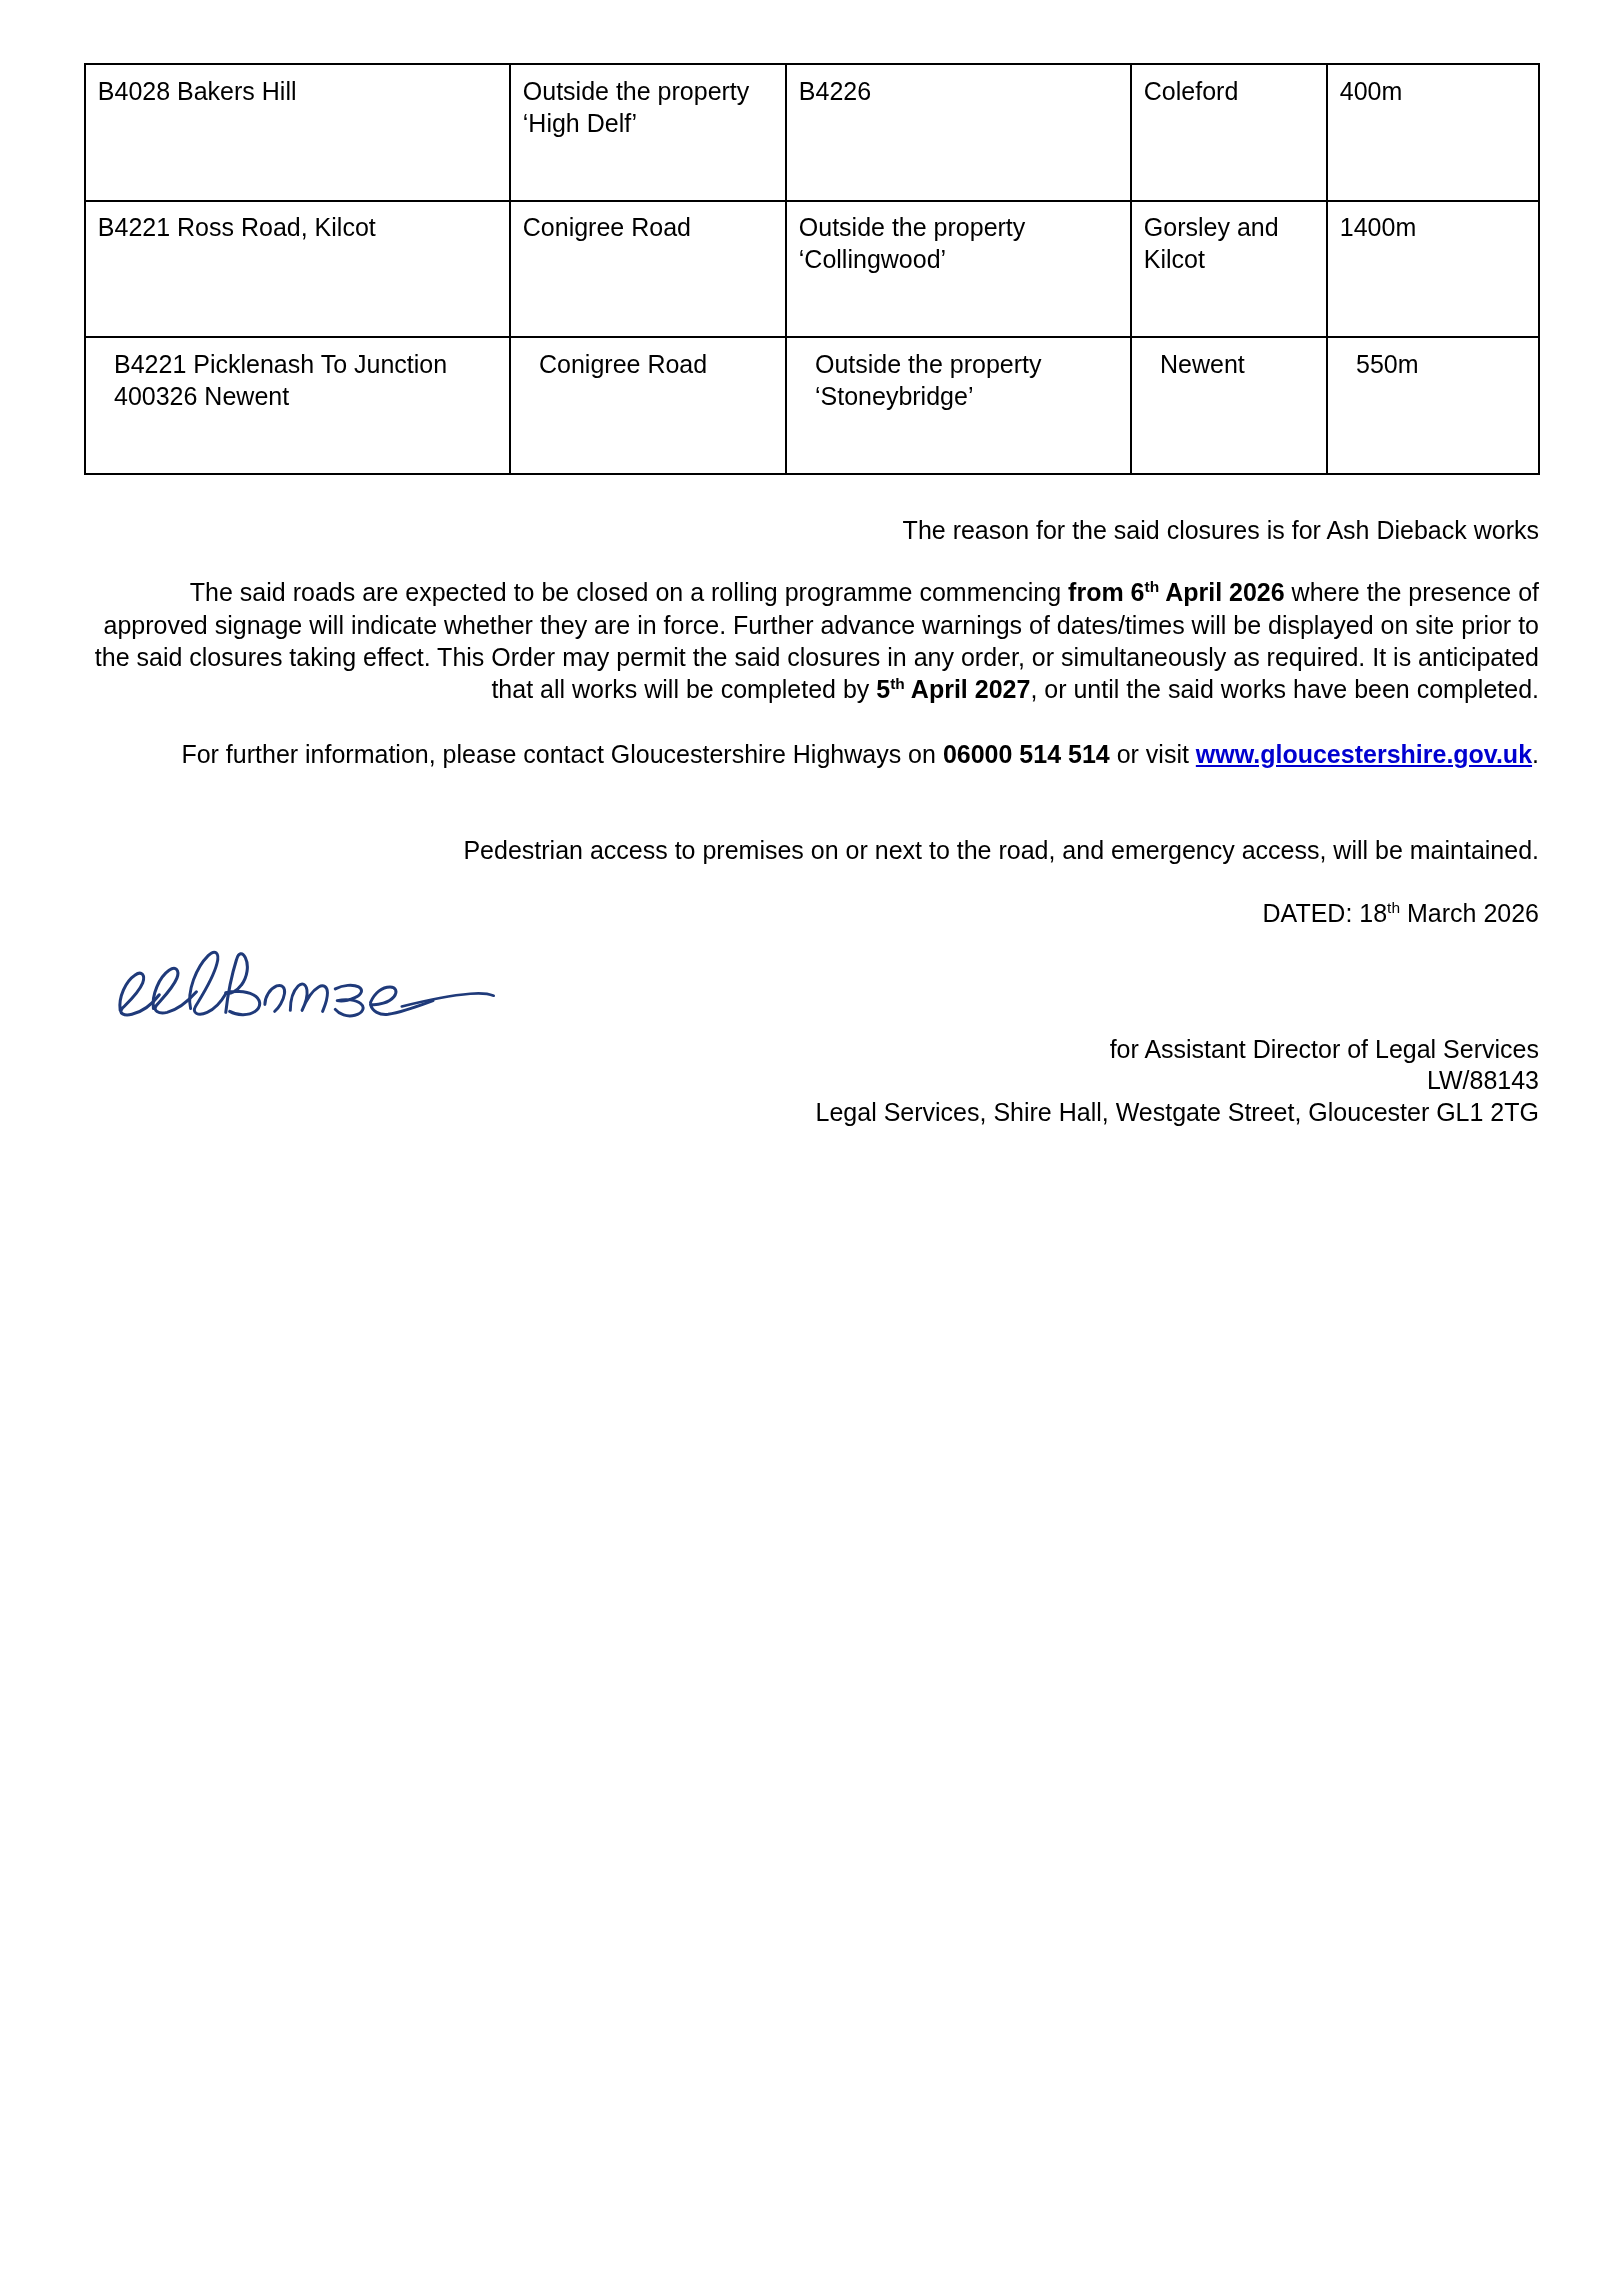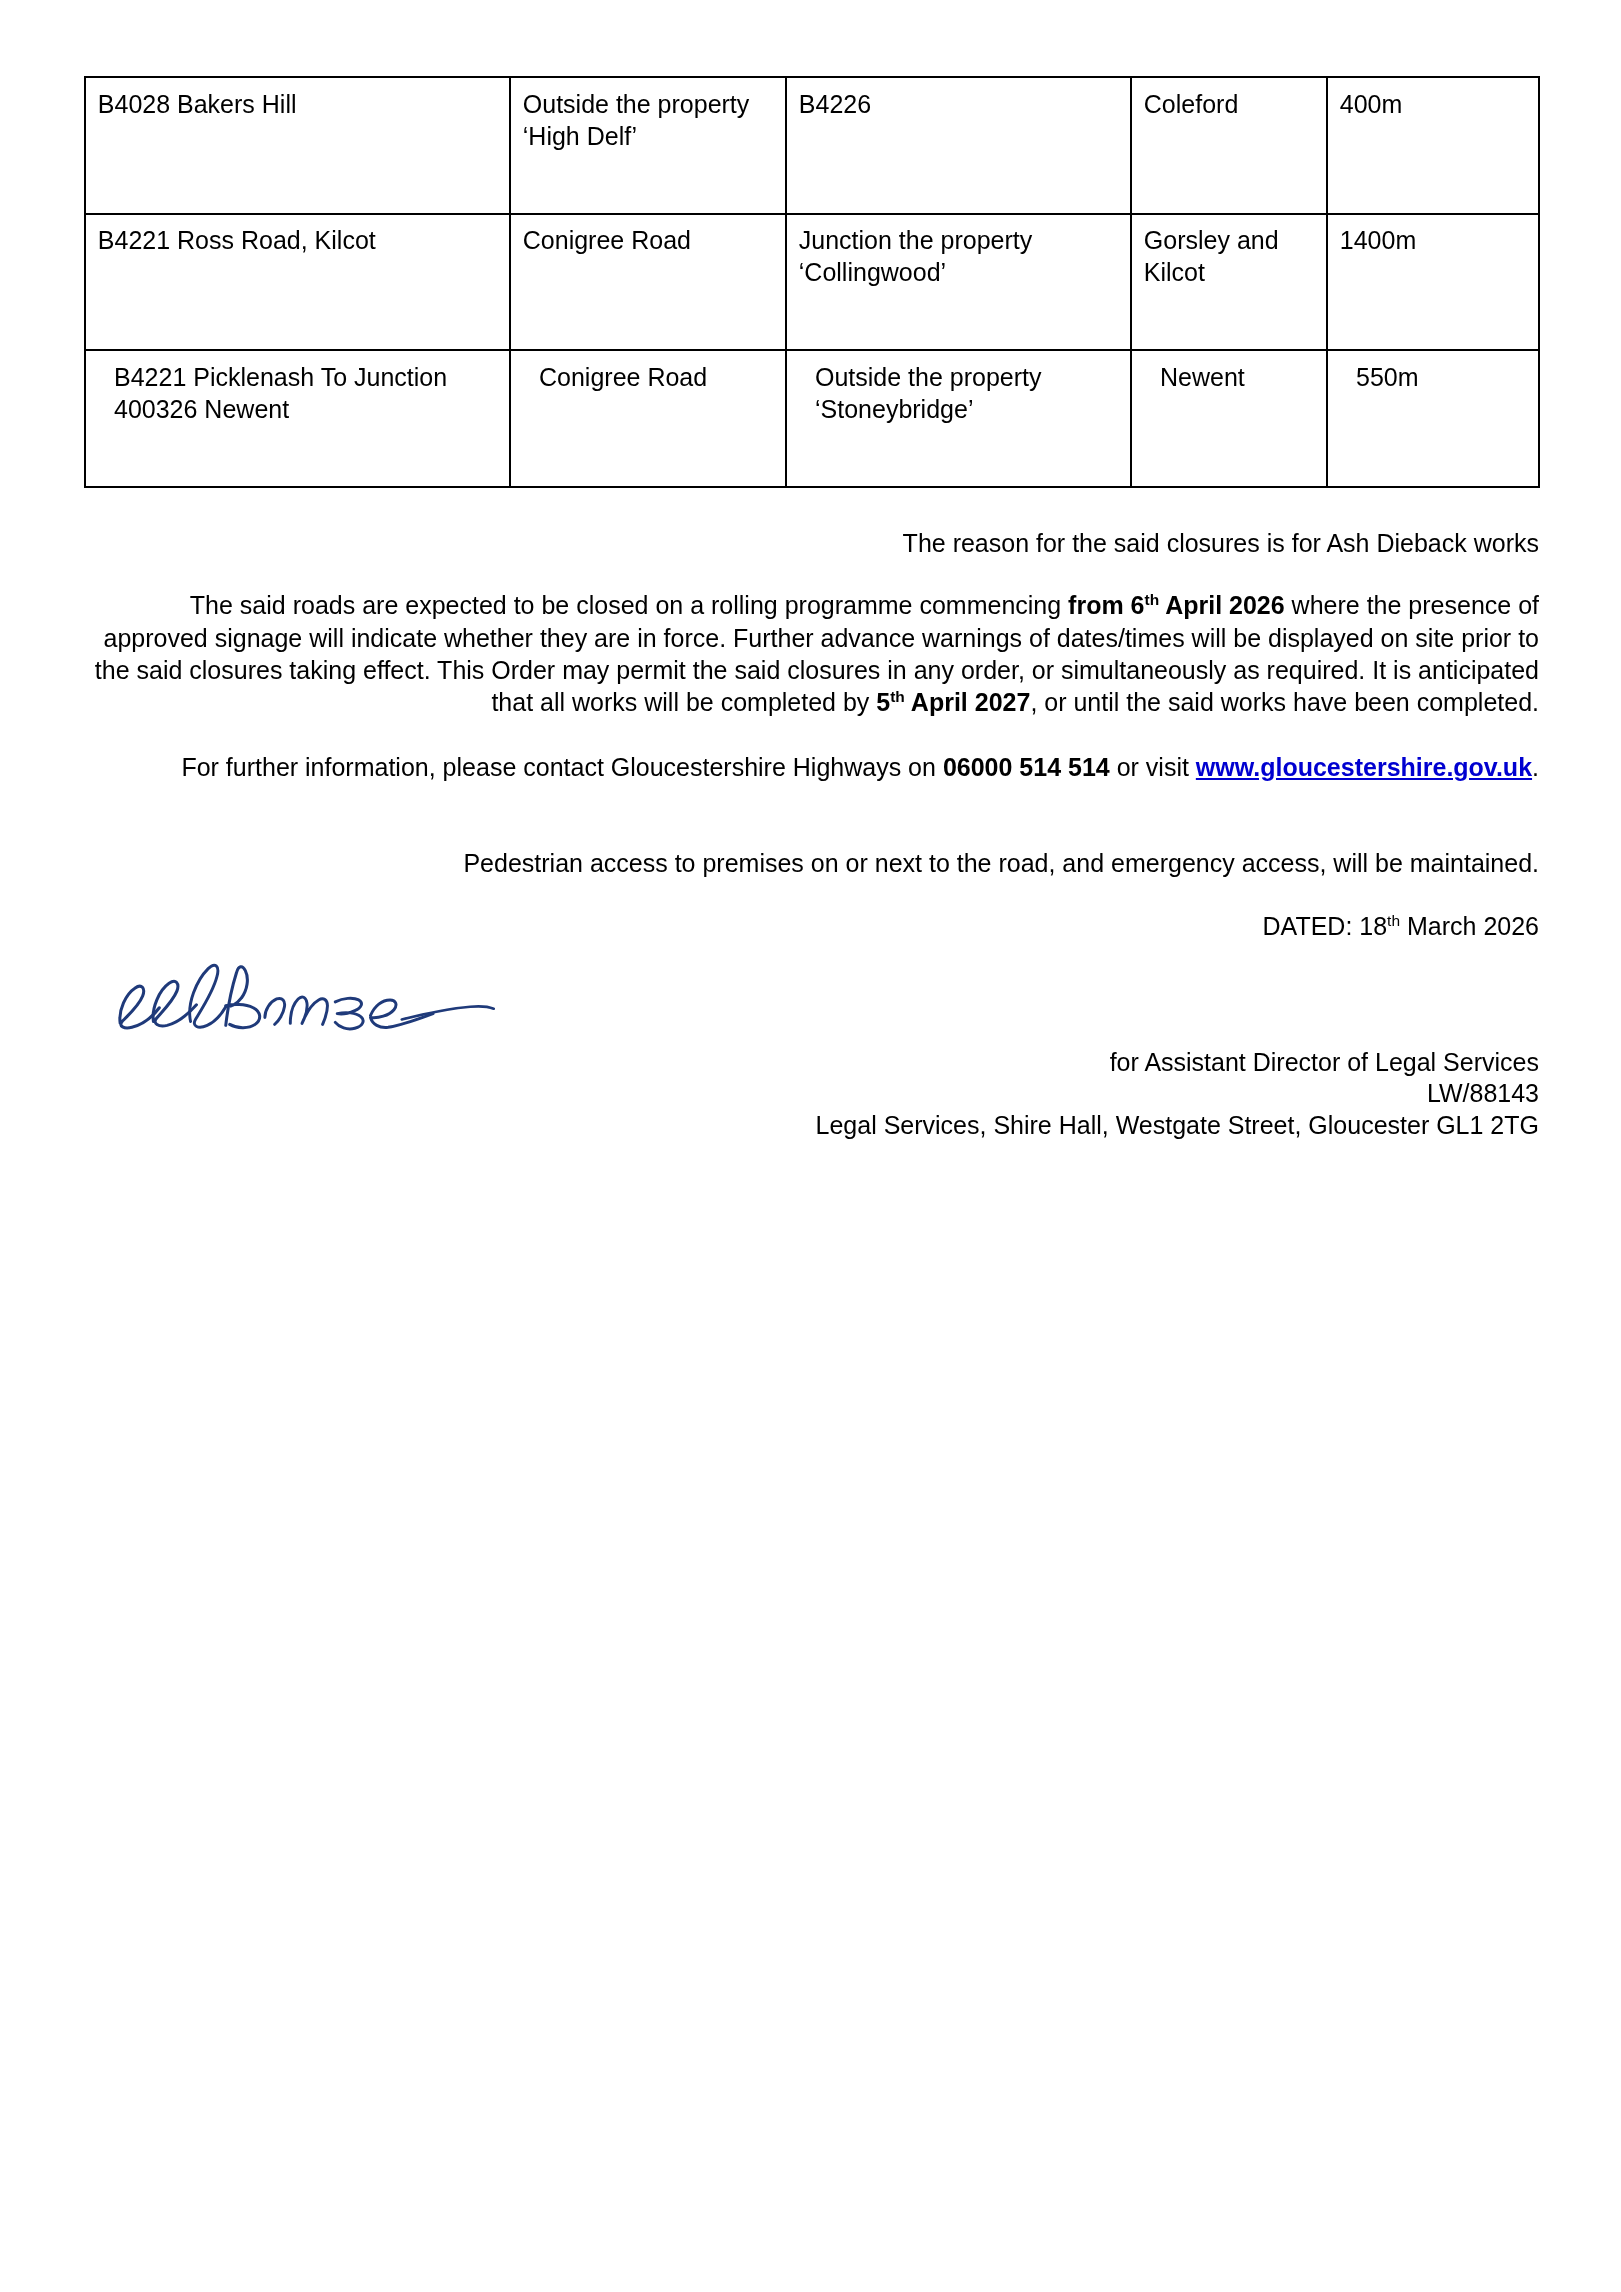--- a/index.html
+++ b/index.html
@@ -20,21 +20,21 @@
     position: absolute;
     left: 0; top: 0;
     width: 1621px;
     height: 2293px;
     background: #ffffff;
     overflow: hidden;
   }
   .content {
     position: absolute;
     left: 84px;
-    top: 76px;
+    top: 63px;
     width: 1455px;
   }
 
   
   table.closures {
     border-collapse: collapse;
     width: 1455px;
     table-layout: fixed;
     margin: 0;
   }
@@ -110,21 +110,21 @@
         <tr class="r1">
           <td>B4028 Bakers Hill</td>
           <td>Outside the property ‘High Delf’</td>
           <td>B4226</td>
           <td>Coleford</td>
           <td>400m</td>
         </tr>
         <tr class="r2">
           <td>B4221 Ross Road, Kilcot</td>
           <td>Conigree Road</td>
-          <td>Junction the property ‘Collingwood’</td>
+          <td>Outside the property ‘Collingwood’</td>
           <td>Gorsley and Kilcot</td>
           <td>1400m</td>
         </tr>
         <tr class="r3">
           <td>B4221 Picklenash To Junction 400326 Newent</td>
           <td>Conigree Road</td>
           <td>Outside the property ‘Stoneybridge’</td>
           <td>Newent</td>
           <td>550m</td>
         </tr>

